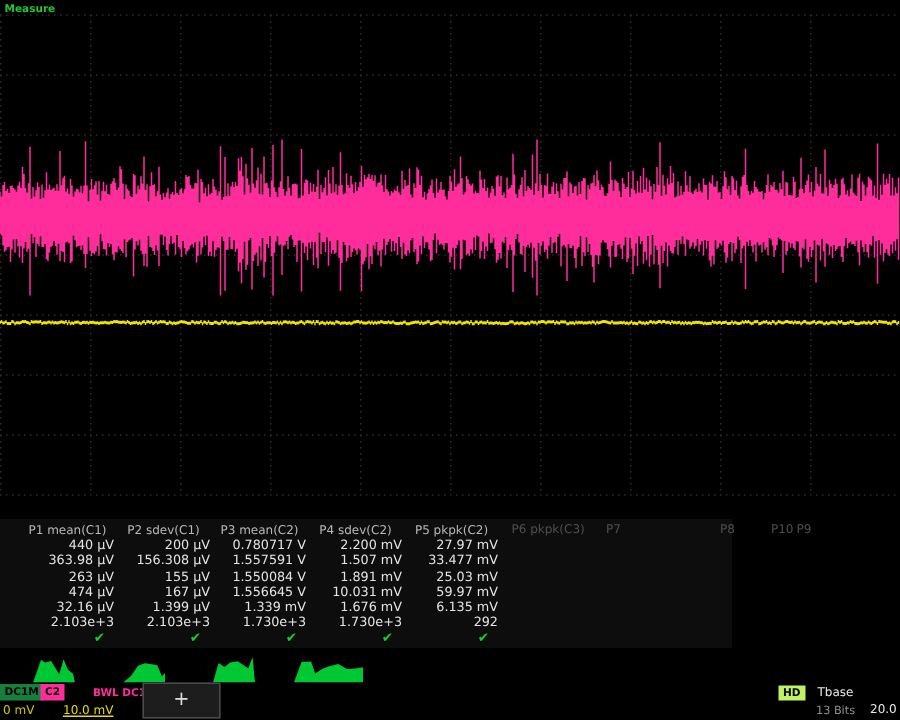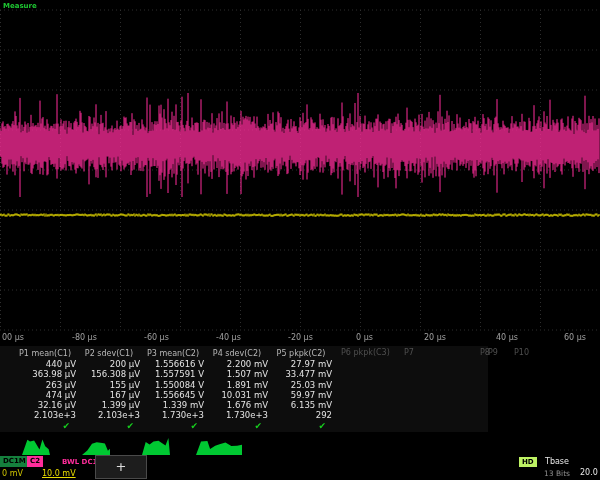--- a/index.html
+++ b/index.html
@@ -60,31 +60,20 @@
         <line x1="360.5" x2="360.5" y1="2" y2="322" stroke="#2e2e2e" stroke-dasharray="1 3"></line>
         <line x1="420.5" x2="420.5" y1="2" y2="322" stroke="#2e2e2e" stroke-dasharray="1 3"></line>
         <line x1="480.5" x2="480.5" y1="2" y2="322" stroke="#2e2e2e" stroke-dasharray="1 3"></line>
         <line x1="540.5" x2="540.5" y1="2" y2="322" stroke="#2e2e2e" stroke-dasharray="1 3"></line>
         <line x1="600.5" x2="600.5" y1="2" y2="322" stroke="#2e2e2e" stroke-dasharray="1 3"></line>
       </g>
     <path id="noise" fill="none" stroke-width="1" stroke="#ff2d9b" d="M0 119.6L0 147.9M1 123.0L1 149.0M2 115.4L2 155.7M3 113.4L3 159.8M4 119.2L4 158.9M5 118.0L5 156.8M6 120.7L6 156.5M7 116.0L7 166.6M8 115.7L8 158.4M9 117.4L9 151.6M10 118.3L10 160.5M11 119.7L11 151.5M12 115.7L12 156.4M13 113.1L13 163.7M14 117.1L14 156.2M15 103.4L15 167.3M16 108.0L16 157.6M17 117.4L17 153.3M18 120.4L18 159.8M19 114.2L19 157.9M20 89.9L20 189.0M21 124.3L21 148.2M22 116.7L22 154.2M23 123.0L23 150.2M24 118.9L24 163.3M25 113.5L25 154.5M26 116.5L26 156.2M27 124.7L27 149.7M28 115.0L28 156.6M29 123.6L29 156.6M30 118.9L30 154.7M31 106.8L31 164.9M32 118.3L32 166.1M33 115.1L33 160.5M34 118.7L34 156.9M35 117.6L35 155.9M36 117.1L36 152.6M37 119.1L37 156.2M38 114.8L38 161.9M39 119.2L39 154.5M40 92.6L40 166.2M41 115.5L41 159.4M42 110.5L42 160.0M43 109.1L43 166.8M44 119.7L44 153.7M45 117.7L45 153.1M46 121.2L46 154.1M47 111.3L47 167.4M48 115.7L48 166.4M49 123.0L49 149.1M50 119.7L50 152.2M51 117.8L51 156.8M52 118.1L52 156.1M53 120.2L53 155.9M54 115.9L54 158.9M55 120.8L55 155.7M56 115.6L56 161.3M57 86.2L57 170.6M58 115.6L58 161.3M59 126.1L59 150.1M60 118.5L60 159.1M61 111.4L61 162.6M62 118.1L62 160.6M63 115.5L63 161.6M64 112.9L64 159.7M65 121.7L65 156.2M66 112.7L66 162.5M67 125.7L67 148.2M68 119.2L68 152.9M69 113.1L69 158.0M70 119.5L70 158.3M71 115.1L71 162.4M72 121.3L72 154.1M73 121.8L73 156.6M74 114.5L74 154.7M75 113.0L75 161.7M76 110.6L76 165.5M77 113.8L77 160.1M78 118.7L78 160.3M79 117.0L79 156.4M80 102.8L80 158.1M81 104.8L81 159.4M82 114.4L82 160.6M83 124.5L83 151.6M84 115.0L84 163.5M85 117.9L85 153.3M86 119.2L86 152.4M87 122.8L87 151.7M88 123.3L88 150.7M89 108.0L89 176.4M90 108.9L90 158.3M91 121.1L91 153.0M92 115.6L92 155.6M93 118.2L93 151.9M94 109.5L94 159.2M95 114.4L95 161.5M96 96.3L96 169.3M97 118.6L97 161.2M98 114.9L98 169.9M99 126.2L99 149.3M100 116.1L100 156.7M101 106.9L101 157.2M102 115.4L102 159.3M103 114.8L103 162.0M104 122.8L104 155.7M105 119.3L105 159.0M106 103.1L106 169.4M107 121.6L107 148.5M108 125.1L108 148.5M109 120.7L109 155.3M110 123.5L110 149.7M111 120.3L111 158.7M112 117.5L112 162.4M113 124.3L113 154.8M114 121.3L114 149.4M115 120.0L115 154.6M116 121.8L116 153.9M117 112.6L117 161.6M118 120.7L118 148.6M119 122.0L119 156.7M120 118.3L120 157.9M121 117.3L121 163.3M122 120.8L122 152.6M123 118.1L123 157.5M124 108.6L124 161.5M125 110.0L125 159.5M126 109.3L126 158.4M127 115.4L127 155.8M128 117.6L128 154.9M129 117.6L129 157.0M130 113.9L130 153.7M131 114.1L131 167.0M132 105.2L132 162.5M133 126.9L133 153.0M134 111.3L134 161.7M135 113.3L135 157.0M136 120.8L136 149.8M137 117.1L137 155.3M138 122.8L138 149.2M139 114.9L139 162.6M140 121.7L140 159.9M141 120.7L141 162.9M142 111.4L142 152.9M143 116.4L143 163.2M144 118.5L144 158.7M145 122.4L145 157.0M146 119.5L146 157.2M147 89.5L147 189.0M148 125.1L148 149.9M149 123.1L149 152.7M150 96.6L150 185.9M151 122.9L151 158.7M152 114.1L152 158.4M153 122.6L153 150.2M154 116.2L154 158.0M155 113.2L155 158.1M156 116.9L156 152.2M157 113.3L157 160.0M158 116.0L158 157.8M159 97.5L159 172.8M160 105.6L160 167.2M161 96.7L161 180.9M162 109.5L162 164.7M163 121.6L163 153.2M164 101.2L164 171.9M165 110.8L165 168.5M166 115.2L166 152.4M167 120.3L167 150.7M168 90.7L168 185.0M169 114.3L169 166.0M170 117.2L170 161.8M171 112.1L171 160.5M172 103.7L172 169.4M173 121.1L173 156.1M174 107.8L174 165.7M175 121.7L175 150.6M176 96.4L176 177.0M177 114.1L177 166.7M178 113.9L178 154.6M179 117.4L179 157.3M180 123.3L180 149.3M181 112.3L181 162.8M182 88.7L182 189.0M183 116.9L183 160.5M184 119.8L184 153.1M185 123.2L185 149.6M186 116.8L186 155.7M187 112.9L187 155.0M188 85.0L188 175.4M189 118.0L189 155.9M190 122.3L190 155.5M191 119.5L191 152.7M192 109.5L192 158.2M193 117.1L193 149.8M194 122.4L194 148.7M195 114.9L195 151.6M196 114.7L196 156.6M197 114.4L197 155.3M198 115.0L198 166.7M199 124.1L199 152.5M200 123.6L200 152.4M201 91.3L201 186.3M202 122.4L202 153.9M203 113.9L203 160.6M204 111.7L204 156.3M205 112.1L205 165.5M206 121.4L206 153.9M207 113.9L207 157.7M208 119.6L208 153.2M209 114.6L209 168.6M210 120.0L210 153.3M211 116.5L211 163.9M212 105.2L212 170.9M213 124.6L213 147.2M214 115.4L214 161.5M215 120.1L215 153.3M216 117.4L216 153.5M217 110.1L217 160.0M218 122.1L218 150.3M219 105.4L219 169.1M220 114.3L220 152.9M221 120.9L221 161.2M222 103.3L222 158.6M223 120.1L223 161.4M224 114.9L224 160.5M225 121.9L225 152.1M226 115.6L226 163.9M227 93.5L227 185.9M228 115.3L228 167.1M229 121.5L229 153.4M230 120.8L230 155.4M231 107.5L231 166.3M232 115.3L232 163.9M233 117.1L233 155.6M234 109.1L234 163.4M235 114.8L235 160.0M236 120.8L236 157.7M237 113.3L237 158.8M238 119.1L238 161.6M239 116.6L239 157.6M240 113.1L240 158.5M241 102.9L241 186.0M242 116.5L242 168.3M243 108.7L243 166.1M244 111.5L244 163.6M245 110.2L245 154.6M246 107.9L246 171.5M247 111.4L247 162.9M248 108.6L248 168.0M249 112.6L249 155.7M250 108.9L250 158.2M251 116.4L251 153.4M252 113.8L252 162.1M253 113.5L253 159.1M254 108.3L254 169.7M255 115.5L255 158.4M256 120.0L256 151.2M257 108.6L257 161.8M258 118.2L258 155.4M259 119.7L259 153.1M260 122.4L260 151.3M261 119.4L261 159.8M262 120.3L262 152.9M263 118.4L263 159.4M264 119.2L264 154.2M265 115.9L265 161.8M266 120.2L266 150.0M267 121.9L267 156.7M268 105.9L268 164.6M269 117.8L269 153.8M270 112.0L270 161.6M271 116.0L271 162.7M272 115.4L272 158.9M273 104.3L273 160.9M274 121.7L274 152.4M275 123.6L275 150.7M276 114.1L276 160.2M277 117.3L277 158.1M278 103.5L278 168.0M279 105.1L279 166.3M280 115.4L280 155.6M281 109.2L281 161.3M282 123.5L282 149.6M283 119.8L283 157.4M284 125.0L284 153.5M285 120.9L285 153.7M286 118.2L286 158.4M287 115.6L287 166.1M288 111.7L288 165.4M289 120.6L289 152.0M290 123.8L290 147.7M291 111.0L291 160.9M292 120.3L292 151.9M293 118.3L293 155.4M294 113.3L294 154.5M295 118.6L295 155.4M296 118.1L296 158.4M297 122.9L297 154.2M298 125.0L298 154.2M299 119.4L299 160.3M300 109.2L300 167.0M301 113.0L301 163.2M302 119.2L302 157.2M303 104.8L303 171.7M304 116.5L304 157.4M305 115.0L305 155.3M306 114.1L306 152.4M307 96.4L307 171.5M308 110.9L308 164.7M309 121.6L309 151.9M310 120.1L310 152.4M311 109.3L311 162.2M312 111.5L312 161.2M313 114.7L313 162.5M314 115.6L314 158.4M315 114.4L315 160.9M316 121.0L316 150.4M317 119.2L317 158.7M318 120.7L318 149.0M319 120.8L319 149.9M320 105.7L320 164.4M321 111.7L321 159.5M322 117.4L322 153.2M323 111.3L323 164.7M324 119.4L324 156.4M325 117.0L325 159.4M326 123.7L326 147.6M327 120.4L327 154.2M328 116.0L328 153.9M329 117.9L329 150.8M330 122.5L330 158.1M331 109.7L331 167.2M332 108.9L332 165.1M333 116.2L333 160.7M334 109.3L334 164.3M335 122.1L335 153.1M336 120.3L336 154.2M337 123.8L337 150.2M338 110.3L338 170.6M339 118.1L339 158.8M340 117.1L340 155.1M341 115.3L341 158.7M342 94.5L342 186.6M343 108.3L343 162.4M344 121.1L344 151.3M345 123.8L345 148.0M346 118.1L346 153.7M347 115.1L347 161.3M348 110.1L348 161.8M349 122.8L349 156.0M350 105.4L350 173.4M351 119.2L351 156.9M352 116.0L352 155.2M353 117.4L353 157.2M354 118.4L354 153.8M355 95.0L355 177.1M356 121.9L356 157.2M357 114.1L357 165.9M358 85.0L358 189.0M359 119.4L359 154.0M360 107.9L360 161.6M361 115.4L361 155.9M362 123.6L362 153.0M363 115.4L363 160.0M364 115.9L364 158.5M365 107.6L365 164.5M366 121.2L366 155.9M367 121.2L367 150.1M368 116.3L368 160.5M369 113.3L369 154.1M370 121.4L370 153.5M371 114.3L371 160.9M372 119.5L372 149.9M373 124.0L373 148.0M374 114.5L374 169.5M375 118.1L375 156.1M376 110.7L376 155.4M377 110.7L377 157.0M378 106.4L378 179.4M379 122.8L379 154.7M380 113.5L380 157.4M381 114.9L381 157.5M382 120.7L382 155.8M383 116.3L383 164.0M384 115.8L384 170.8M385 122.4L385 157.8M386 113.3L386 156.7M387 121.3L387 149.5M388 112.7L388 169.3M389 110.7L389 160.2M390 110.9L390 162.8M391 125.0L391 150.3M392 115.3L392 160.0M393 118.1L393 154.7M394 114.3L394 162.1M395 113.9L395 170.0M396 108.7L396 180.4M397 116.2L397 161.8M398 105.6L398 162.3M399 112.1L399 168.1M400 118.7L400 162.3M401 115.1L401 153.9M402 116.9L402 152.2M403 122.3L403 153.7M404 122.7L404 153.8M405 120.8L405 158.1M406 114.7L406 163.0M407 99.6L407 170.4M408 111.8L408 155.9M409 119.2L409 152.7M410 111.7L410 163.3M411 112.9L411 163.1M412 113.9L412 155.3M413 119.1L413 154.9M414 123.4L414 157.9M415 110.6L415 164.7M416 114.3L416 155.7M417 118.0L417 150.3M418 116.7L418 166.7M419 106.6L419 164.4M420 123.3L420 150.6M421 117.6L421 157.8M422 105.9L422 174.6M423 118.6L423 162.5M424 121.0L424 154.3M425 112.6L425 169.4M426 120.4L426 149.7M427 109.4L427 154.8M428 120.5L428 152.7M429 103.9L429 167.8M430 118.4L430 159.9M431 110.4L431 165.4M432 119.8L432 149.3M433 112.2L433 169.8M434 116.2L434 161.9M435 124.8L435 148.6M436 114.6L436 168.3M437 119.9L437 155.9M438 103.3L438 158.7M439 115.2L439 168.5M440 86.8L440 184.1M441 122.6L441 155.9M442 108.5L442 167.4M443 115.9L443 159.4M444 121.7L444 153.6M445 110.8L445 169.6M446 115.0L446 155.9M447 102.7L447 159.4M448 114.0L448 160.9M449 107.4L449 161.1M450 123.5L450 156.6M451 122.9L451 152.0M452 113.0L452 161.8M453 122.5L453 152.2M454 116.0L454 154.6M455 121.7L455 149.7M456 119.9L456 154.8M457 106.2L457 162.5M458 115.5L458 151.6M459 119.6L459 152.1M460 109.5L460 157.8M461 120.3L461 156.4M462 121.4L462 153.7M463 119.0L463 157.9M464 117.8L464 156.1M465 120.0L465 151.4M466 114.1L466 159.9M467 119.1L467 155.2M468 120.4L468 152.9M469 111.0L469 162.3M470 115.2L470 152.1M471 115.3L471 157.8M472 125.0L472 152.6M473 113.1L473 165.6M474 114.3L474 169.7M475 108.8L475 162.5M476 116.4L476 168.3M477 116.5L477 152.0M478 112.7L478 158.0M479 120.3L479 157.0M480 119.8L480 154.1M481 124.6L481 155.7M482 116.2L482 152.5M483 106.1L483 160.3M484 110.2L484 167.2M485 118.1L485 163.6M486 115.8L486 154.6M487 121.8L487 153.4M488 109.3L488 166.2M489 110.8L489 154.2M490 118.6L490 160.8M491 112.3L491 158.2M492 122.4L492 149.8M493 124.4L493 152.1M494 116.1L494 167.4M495 109.8L495 157.6M496 108.6L496 155.9M497 91.1L497 184.7M498 115.3L498 153.2M499 119.3L499 156.0M500 121.8L500 152.2M501 119.1L501 156.2M502 120.5L502 160.3M503 112.7L503 155.1M504 116.6L504 166.4M505 117.9L505 153.7M506 119.7L506 155.9M507 119.8L507 155.2M508 119.3L508 160.4M509 124.8L509 153.5M510 120.7L510 158.5M511 115.4L511 157.0M512 108.1L512 162.2M513 119.7L513 150.6M514 115.3L514 151.6M515 116.4L515 155.7M516 113.3L516 163.3M517 118.7L517 158.8M518 118.5L518 155.5M519 120.4L519 150.4M520 114.0L520 151.3M521 118.1L521 152.4M522 105.8L522 174.0M523 122.7L523 152.6M524 113.4L524 161.8M525 113.8L525 159.3M526 121.9L526 153.7M527 122.1L527 157.1M528 122.3L528 154.3M529 109.8L529 157.5M530 113.1L530 158.6M531 124.0L531 152.8M532 123.4L532 153.1M533 118.2L533 163.0M534 97.2L534 170.3M535 117.9L535 157.2M536 120.9L536 158.4M537 115.3L537 151.7M538 112.3L538 164.5M539 108.4L539 166.5M540 120.1L540 156.7M541 113.4L541 163.4M542 122.9L542 158.7M543 119.0L543 152.4M544 103.3L544 180.3M545 114.5L545 155.1M546 116.2L546 155.9M547 108.0L547 165.6M548 120.9L548 151.2M549 121.0L549 159.7M550 91.7L550 169.9M551 116.9L551 154.4M552 122.7L552 155.0M553 111.8L553 161.9M554 114.5L554 156.3M555 117.4L555 164.0M556 115.4L556 155.4M557 111.1L557 159.3M558 114.6L558 158.2M559 124.0L559 156.4M560 122.4L560 156.0M561 111.5L561 163.4M562 110.5L562 166.6M563 114.9L563 156.1M564 121.6L564 150.6M565 118.8L565 157.5M566 122.8L566 154.1M567 117.6L567 153.1M568 108.4L568 155.0M569 120.3L569 154.7M570 121.7L570 156.0M571 122.7L571 152.5M572 110.5L572 160.3M573 107.8L573 168.8M574 126.0L574 152.3M575 113.0L575 156.6M576 115.0L576 160.2M577 122.4L577 154.6M578 116.8L578 160.2M579 109.8L579 163.9M580 111.0L580 155.0M581 112.2L581 155.8M582 122.3L582 149.5M583 115.7L583 163.9M584 123.8L584 152.8M585 87.7L585 181.2M586 125.1L586 152.0M587 115.2L587 161.9M588 121.9L588 154.3M589 107.8L589 166.2M590 115.1L590 160.6M591 111.1L591 158.2M592 114.4L592 161.6M593 108.0L593 162.9M594 122.4L594 155.0M595 110.5L595 160.8M596 122.4L596 153.0M597 116.9L597 159.1M598 120.9L598 151.3M599 110.4L599 165.1"></path>
     <path id="trace1" fill="none" stroke-width="1" stroke="#f0e300" d="M0 206.0L0 208.0M1 205.4L1 207.4M2 206.4L2 208.4M3 206.1L3 208.1M4 205.5L4 207.5M5 206.6L5 208.6M6 206.7L6 208.7M7 206.6L7 208.6M8 205.4L8 207.4M9 205.6L9 207.6M10 206.8L10 208.8M11 206.2L11 208.2M12 206.1L12 208.1M13 206.4L13 208.4M14 206.0L14 208.0M15 205.4L15 207.4M16 205.5L16 207.5M17 205.4L17 207.4M18 206.0L18 208.0M19 206.1L19 208.1M20 206.9L20 208.9M21 205.4L21 207.4M22 205.8L22 207.8M23 205.7L23 207.7M24 205.5L24 207.5M25 205.6L25 207.6M26 205.6L26 207.6M27 205.3L27 207.3M28 206.6L28 208.6M29 206.1L29 208.1M30 206.1L30 208.1M31 206.3L31 208.3M32 205.8L32 207.8M33 205.7L33 207.7M34 206.3L34 208.3M35 205.7L35 207.7M36 206.4L36 208.4M37 206.0L37 208.0M38 206.3L38 208.3M39 206.2L39 208.2M40 205.9L40 207.9M41 205.5L41 207.5M42 205.8L42 207.8M43 206.2L43 208.2M44 205.3L44 207.3M45 206.8L45 208.8M46 205.5L46 207.5M47 206.8L47 208.8M48 206.1L48 208.1M49 206.6L49 208.6M50 205.8L50 207.8M51 205.9L51 207.9M52 205.7L52 207.7M53 206.3L53 208.3M54 206.7L54 208.7M55 206.0L55 208.0M56 205.9L56 207.9M57 206.2L57 208.2M58 205.8L58 207.8M59 206.5L59 208.5M60 205.9L60 207.9M61 206.0L61 208.0M62 205.8L62 207.8M63 206.1L63 208.1M64 206.3L64 208.3M65 206.2L65 208.2M66 206.6L66 208.6M67 206.1L67 208.1M68 206.1L68 208.1M69 206.1L69 208.1M70 205.9L70 207.9M71 206.1L71 208.1M72 206.3L72 208.3M73 206.3L73 208.3M74 205.9L74 207.9M75 206.0L75 208.0M76 205.4L76 207.4M77 205.5L77 207.5M78 205.4L78 207.4M79 205.9L79 207.9M80 205.8L80 207.8M81 206.0L81 208.0M82 205.7L82 207.7M83 205.8L83 207.8M84 206.3L84 208.3M85 205.4L85 207.4M86 206.0L86 208.0M87 206.6L87 208.6M88 206.4L88 208.4M89 206.2L89 208.2M90 206.2L90 208.2M91 205.8L91 207.8M92 206.6L92 208.6M93 206.1L93 208.1M94 206.9L94 208.9M95 205.8L95 207.8M96 205.3L96 207.3M97 206.6L97 208.6M98 205.5L98 207.5M99 205.4L99 207.4M100 206.0L100 208.0M101 205.3L101 207.3M102 206.6L102 208.6M103 206.1L103 208.1M104 205.4L104 207.4M105 206.4L105 208.4M106 205.9L106 207.9M107 205.4L107 207.4M108 205.6L108 207.6M109 205.5L109 207.5M110 205.7L110 207.7M111 206.6L111 208.6M112 206.6L112 208.6M113 205.6L113 207.6M114 206.1L114 208.1M115 206.8L115 208.8M116 206.1L116 208.1M117 206.6L117 208.6M118 206.3L118 208.3M119 206.1L119 208.1M120 205.7L120 207.7M121 205.3L121 207.3M122 205.7L122 207.7M123 205.6L123 207.6M124 206.0L124 208.0M125 206.5L125 208.5M126 206.5L126 208.5M127 206.5L127 208.5M128 205.4L128 207.4M129 205.6L129 207.6M130 206.5L130 208.5M131 205.8L131 207.8M132 206.2L132 208.2M133 206.1L133 208.1M134 205.3L134 207.3M135 206.8L135 208.8M136 205.7L136 207.7M137 205.9L137 207.9M138 206.6L138 208.6M139 205.5L139 207.5M140 206.5L140 208.5M141 206.7L141 208.7M142 206.6L142 208.6M143 205.9L143 207.9M144 205.8L144 207.8M145 206.3L145 208.3M146 206.8L146 208.8M147 206.5L147 208.5M148 205.3L148 207.3M149 206.2L149 208.2M150 205.4L150 207.4M151 205.9L151 207.9M152 206.8L152 208.8M153 206.1L153 208.1M154 206.3L154 208.3M155 205.9L155 207.9M156 206.5L156 208.5M157 206.0L157 208.0M158 206.9L158 208.9M159 206.9L159 208.9M160 206.7L160 208.7M161 206.3L161 208.3M162 205.8L162 207.8M163 206.0L163 208.0M164 206.1L164 208.1M165 206.2L165 208.2M166 206.7L166 208.7M167 206.4L167 208.4M168 206.3L168 208.3M169 206.2L169 208.2M170 205.7L170 207.7M171 206.4L171 208.4M172 205.6L172 207.6M173 206.5L173 208.5M174 205.8L174 207.8M175 205.4L175 207.4M176 206.4L176 208.4M177 206.6L177 208.6M178 206.1L178 208.1M179 206.1L179 208.1M180 206.1L180 208.1M181 206.6L181 208.6M182 206.0L182 208.0M183 206.0L183 208.0M184 206.3L184 208.3M185 205.6L185 207.6M186 206.8L186 208.8M187 205.8L187 207.8M188 206.8L188 208.8M189 205.6L189 207.6M190 205.5L190 207.5M191 205.6L191 207.6M192 206.1L192 208.1M193 205.7L193 207.7M194 206.3L194 208.3M195 205.8L195 207.8M196 206.0L196 208.0M197 206.6L197 208.6M198 206.3L198 208.3M199 206.3L199 208.3M200 205.6L200 207.6M201 205.4L201 207.4M202 206.1L202 208.1M203 206.8L203 208.8M204 205.6L204 207.6M205 205.4L205 207.4M206 205.6L206 207.6M207 205.7L207 207.7M208 206.4L208 208.4M209 205.3L209 207.3M210 206.8L210 208.8M211 205.4L211 207.4M212 205.5L212 207.5M213 206.8L213 208.8M214 206.2L214 208.2M215 205.8L215 207.8M216 206.5L216 208.5M217 206.9L217 208.9M218 205.8L218 207.8M219 206.6L219 208.6M220 205.9L220 207.9M221 206.5L221 208.5M222 206.4L222 208.4M223 206.9L223 208.9M224 205.5L224 207.5M225 205.6L225 207.6M226 206.0L226 208.0M227 206.8L227 208.8M228 206.3L228 208.3M229 206.4L229 208.4M230 206.2L230 208.2M231 206.7L231 208.7M232 206.5L232 208.5M233 206.1L233 208.1M234 206.8L234 208.8M235 206.4L235 208.4M236 205.7L236 207.7M237 205.6L237 207.6M238 205.4L238 207.4M239 205.4L239 207.4M240 206.2L240 208.2M241 205.5L241 207.5M242 206.3L242 208.3M243 206.4L243 208.4M244 206.5L244 208.5M245 206.2L245 208.2M246 205.7L246 207.7M247 206.5L247 208.5M248 205.7L248 207.7M249 206.7L249 208.7M250 205.9L250 207.9M251 206.5L251 208.5M252 205.9L252 207.9M253 206.1L253 208.1M254 205.4L254 207.4M255 205.7L255 207.7M256 206.2L256 208.2M257 206.0L257 208.0M258 206.1L258 208.1M259 205.5L259 207.5M260 206.2L260 208.2M261 206.2L261 208.2M262 205.5L262 207.5M263 206.4L263 208.4M264 206.6L264 208.6M265 206.6L265 208.6M266 206.6L266 208.6M267 206.4L267 208.4M268 206.7L268 208.7M269 205.9L269 207.9M270 205.6L270 207.6M271 206.8L271 208.8M272 206.9L272 208.9M273 206.8L273 208.8M274 206.3L274 208.3M275 206.1L275 208.1M276 206.0L276 208.0M277 205.7L277 207.7M278 205.9L278 207.9M279 205.7L279 207.7M280 206.6L280 208.6M281 205.6L281 207.6M282 206.6L282 208.6M283 206.3L283 208.3M284 206.1L284 208.1M285 205.5L285 207.5M286 205.5L286 207.5M287 206.8L287 208.8M288 206.7L288 208.7M289 206.3L289 208.3M290 206.0L290 208.0M291 205.7L291 207.7M292 205.5L292 207.5M293 206.3L293 208.3M294 206.8L294 208.8M295 205.5L295 207.5M296 205.9L296 207.9M297 205.6L297 207.6M298 206.1L298 208.1M299 205.7L299 207.7M300 206.8L300 208.8M301 205.8L301 207.8M302 206.2L302 208.2M303 205.9L303 207.9M304 206.6L304 208.6M305 206.4L305 208.4M306 205.7L306 207.7M307 205.6L307 207.6M308 206.8L308 208.8M309 206.4L309 208.4M310 206.1L310 208.1M311 205.6L311 207.6M312 205.8L312 207.8M313 206.5L313 208.5M314 205.4L314 207.4M315 206.8L315 208.8M316 206.8L316 208.8M317 205.7L317 207.7M318 205.7L318 207.7M319 206.6L319 208.6M320 205.8L320 207.8M321 205.7L321 207.7M322 206.3L322 208.3M323 206.2L323 208.2M324 206.3L324 208.3M325 205.4L325 207.4M326 206.5L326 208.5M327 206.4L327 208.4M328 206.4L328 208.4M329 206.6L329 208.6M330 206.4L330 208.4M331 206.0L331 208.0M332 206.7L332 208.7M333 206.2L333 208.2M334 206.8L334 208.8M335 206.5L335 208.5M336 206.7L336 208.7M337 206.8L337 208.8M338 206.7L338 208.7M339 206.5L339 208.5M340 205.7L340 207.7M341 205.5L341 207.5M342 205.6L342 207.6M343 206.9L343 208.9M344 206.5L344 208.5M345 206.2L345 208.2M346 206.8L346 208.8M347 206.3L347 208.3M348 206.1L348 208.1M349 206.5L349 208.5M350 206.8L350 208.8M351 206.6L351 208.6M352 206.2L352 208.2M353 206.9L353 208.9M354 205.6L354 207.6M355 205.7L355 207.7M356 206.2L356 208.2M357 205.9L357 207.9M358 206.9L358 208.9M359 205.6L359 207.6M360 205.8L360 207.8M361 205.4L361 207.4M362 205.4L362 207.4M363 205.7L363 207.7M364 206.4L364 208.4M365 205.6L365 207.6M366 205.5L366 207.5M367 205.6L367 207.6M368 205.6L368 207.6M369 205.4L369 207.4M370 206.6L370 208.6M371 205.6L371 207.6M372 206.1L372 208.1M373 206.5L373 208.5M374 205.5L374 207.5M375 205.6L375 207.6M376 205.6L376 207.6M377 205.6L377 207.6M378 206.9L378 208.9M379 206.8L379 208.8M380 206.1L380 208.1M381 206.3L381 208.3M382 206.2L382 208.2M383 206.9L383 208.9M384 205.7L384 207.7M385 206.3L385 208.3M386 205.9L386 207.9M387 206.1L387 208.1M388 205.8L388 207.8M389 206.5L389 208.5M390 206.2L390 208.2M391 206.3L391 208.3M392 206.1L392 208.1M393 205.9L393 207.9M394 206.3L394 208.3M395 205.5L395 207.5M396 205.8L396 207.8M397 206.9L397 208.9M398 205.7L398 207.7M399 206.3L399 208.3M400 206.0L400 208.0M401 205.7L401 207.7M402 205.4L402 207.4M403 205.4L403 207.4M404 205.5L404 207.5M405 205.9L405 207.9M406 206.2L406 208.2M407 206.4L407 208.4M408 205.4L408 207.4M409 206.4L409 208.4M410 206.3L410 208.3M411 206.4L411 208.4M412 206.4L412 208.4M413 206.2L413 208.2M414 206.0L414 208.0M415 206.3L415 208.3M416 205.8L416 207.8M417 206.6L417 208.6M418 206.1L418 208.1M419 206.8L419 208.8M420 206.4L420 208.4M421 205.5L421 207.5M422 206.7L422 208.7M423 206.4L423 208.4M424 206.7L424 208.7M425 206.9L425 208.9M426 205.7L426 207.7M427 205.9L427 207.9M428 206.5L428 208.5M429 206.1L429 208.1M430 206.8L430 208.8M431 206.0L431 208.0M432 206.6L432 208.6M433 205.7L433 207.7M434 205.4L434 207.4M435 206.2L435 208.2M436 205.7L436 207.7M437 206.4L437 208.4M438 206.0L438 208.0M439 205.4L439 207.4M440 205.3L440 207.3M441 206.2L441 208.2M442 205.4L442 207.4M443 205.4L443 207.4M444 206.2L444 208.2M445 205.8L445 207.8M446 205.9L446 207.9M447 206.7L447 208.7M448 205.3L448 207.3M449 206.1L449 208.1M450 205.9L450 207.9M451 206.4L451 208.4M452 206.0L452 208.0M453 205.8L453 207.8M454 206.8L454 208.8M455 206.0L455 208.0M456 206.9L456 208.9M457 205.9L457 207.9M458 206.6L458 208.6M459 206.1L459 208.1M460 206.3L460 208.3M461 206.9L461 208.9M462 206.0L462 208.0M463 206.2L463 208.2M464 205.9L464 207.9M465 206.0L465 208.0M466 205.8L466 207.8M467 206.1L467 208.1M468 206.2L468 208.2M469 206.8L469 208.8M470 206.3L470 208.3M471 206.8L471 208.8M472 206.6L472 208.6M473 206.5L473 208.5M474 206.7L474 208.7M475 205.3L475 207.3M476 206.1L476 208.1M477 205.8L477 207.8M478 206.5L478 208.5M479 206.0L479 208.0M480 205.9L480 207.9M481 206.7L481 208.7M482 206.0L482 208.0M483 206.0L483 208.0M484 205.7L484 207.7M485 206.7L485 208.7M486 206.7L486 208.7M487 206.5L487 208.5M488 205.5L488 207.5M489 206.6L489 208.6M490 205.9L490 207.9M491 206.3L491 208.3M492 206.7L492 208.7M493 206.7L493 208.7M494 206.4L494 208.4M495 205.5L495 207.5M496 206.1L496 208.1M497 205.4L497 207.4M498 205.9L498 207.9M499 205.3L499 207.3M500 206.1L500 208.1M501 206.9L501 208.9M502 206.5L502 208.5M503 205.5L503 207.5M504 205.5L504 207.5M505 205.4L505 207.4M506 206.8L506 208.8M507 206.6L507 208.6M508 206.1L508 208.1M509 205.7L509 207.7M510 205.8L510 207.8M511 205.4L511 207.4M512 206.5L512 208.5M513 206.1L513 208.1M514 206.7L514 208.7M515 205.4L515 207.4M516 205.7L516 207.7M517 206.8L517 208.8M518 206.3L518 208.3M519 205.3L519 207.3M520 205.7L520 207.7M521 206.1L521 208.1M522 206.3L522 208.3M523 205.8L523 207.8M524 205.3L524 207.3M525 205.3L525 207.3M526 205.9L526 207.9M527 206.0L527 208.0M528 205.6L528 207.6M529 206.5L529 208.5M530 205.5L530 207.5M531 206.2L531 208.2M532 206.0L532 208.0M533 205.9L533 207.9M534 206.8L534 208.8M535 206.1L535 208.1M536 205.4L536 207.4M537 205.5L537 207.5M538 206.3L538 208.3M539 206.3L539 208.3M540 206.5L540 208.5M541 206.2L541 208.2M542 205.6L542 207.6M543 205.4L543 207.4M544 206.7L544 208.7M545 206.0L545 208.0M546 205.7L546 207.7M547 205.8L547 207.8M548 205.9L548 207.9M549 206.8L549 208.8M550 206.8L550 208.8M551 206.0L551 208.0M552 206.8L552 208.8M553 206.5L553 208.5M554 205.9L554 207.9M555 205.8L555 207.8M556 206.1L556 208.1M557 206.2L557 208.2M558 206.9L558 208.9M559 205.4L559 207.4M560 206.0L560 208.0M561 205.4L561 207.4M562 206.5L562 208.5M563 206.7L563 208.7M564 206.7L564 208.7M565 206.1L565 208.1M566 206.3L566 208.3M567 205.3L567 207.3M568 206.0L568 208.0M569 205.5L569 207.5M570 206.7L570 208.7M571 206.7L571 208.7M572 206.9L572 208.9M573 206.7L573 208.7M574 206.1L574 208.1M575 206.4L575 208.4M576 205.9L576 207.9M577 206.4L577 208.4M578 206.5L578 208.5M579 205.6L579 207.6M580 206.3L580 208.3M581 206.7L581 208.7M582 206.0L582 208.0M583 205.3L583 207.3M584 205.7L584 207.7M585 206.6L585 208.6M586 205.4L586 207.4M587 205.5L587 207.5M588 205.7L588 207.7M589 205.8L589 207.8M590 205.9L590 207.9M591 205.8L591 207.8M592 206.7L592 208.7M593 206.3L593 208.3M594 206.9L594 208.9M595 205.7L595 207.7M596 205.4L596 207.4M597 205.5L597 207.5M598 206.9L598 208.9M599 206.0L599 208.0"></path>
   </svg>
 
-  <div class="time-axis">
-      <span class="tlabel" style="left: 2px;">00 µs</span>
-      <span class="tlabel" style="left: 72px;">-80 µs</span>
-      <span class="tlabel" style="left: 144px;">-60 µs</span>
-      <span class="tlabel" style="left: 216px;">-40 µs</span>
-      <span class="tlabel" style="left: 288px;">-20 µs</span>
-      <span class="tlabel" style="left: 356px;">0 µs</span>
-      <span class="tlabel" style="left: 424px;">20 µs</span>
-      <span class="tlabel" style="left: 496px;">40 µs</span>
-      <span class="tlabel" style="left: 564px;">60 µs</span>
-    </div>
 
   <div class="measure-panel">
       <div class="mcol" style="left: 14px;">
         <div class="mhead">P1 mean(C1)</div>
         <div class="mval">440 µV</div>
         <div class="mval">363.98 µV</div>
         <div class="mval">263 µV</div>
         <div class="mval">474 µV</div>
         <div class="mval">32.16 µV</div>
         <div class="mval">2.103e+3</div>
@@ -95,21 +84,21 @@
         <div class="mval">200 µV</div>
         <div class="mval">156.308 µV</div>
         <div class="mval">155 µV</div>
         <div class="mval">167 µV</div>
         <div class="mval">1.399 µV</div>
         <div class="mval">2.103e+3</div>
         <div class="mcheck">✔</div>
       </div>
       <div class="mcol" style="left: 142px;">
         <div class="mhead">P3 mean(C2)</div>
-        <div class="mval">1.556616 V</div>
+        <div class="mval">0.780717 V</div>
         <div class="mval">1.557591 V</div>
         <div class="mval">1.550084 V</div>
         <div class="mval">1.556645 V</div>
         <div class="mval">1.339 mV</div>
         <div class="mval">1.730e+3</div>
         <div class="mcheck">✔</div>
       </div>
       <div class="mcol" style="left: 206px;">
         <div class="mhead">P4 sdev(C2)</div>
         <div class="mval">2.200 mV</div>
@@ -126,21 +115,21 @@
         <div class="mval">33.477 mV</div>
         <div class="mval">25.03 mV</div>
         <div class="mval">59.97 mV</div>
         <div class="mval">6.135 mV</div>
         <div class="mval">292</div>
         <div class="mcheck">✔</div>
       </div>
       <span class="dimhead" style="left: 341px;">P6 pkpk(C3)</span>
       <span class="dimhead" style="left: 404px;">P7</span>
       <span class="dimhead" style="left: 446px; padding-left: 34px;">P8</span>
-      <span class="dimhead" style="left: 454px; padding-left: 34px;">P9</span>
+      <span class="dimhead" style="left: 497px; padding-left: 34px;">P9</span>
       <span class="dimhead" style="left: 514px;">P10</span>
     </div>
 
   <div class="histrow">
       <svg width="28" height="19" class="histicon" style="left: 22px;">
         <polygon points="0,19 5.4,3.8 8.0,5.6 12.1,4.6 17.5,13.5 20.4,3.5 23.2,10.3 26.7,13.2 28,19" fill="#00c832"></polygon>
       </svg>
       <svg width="28" height="19" class="histicon" style="left: 82px;">
         <polygon points="0,19 5.3,14.6 10.0,7.8 14.7,6.2 20.2,7.0 22.9,7.5 25.9,14.8 28.0,12.7 28,19" fill="#00c832"></polygon>
       </svg>

